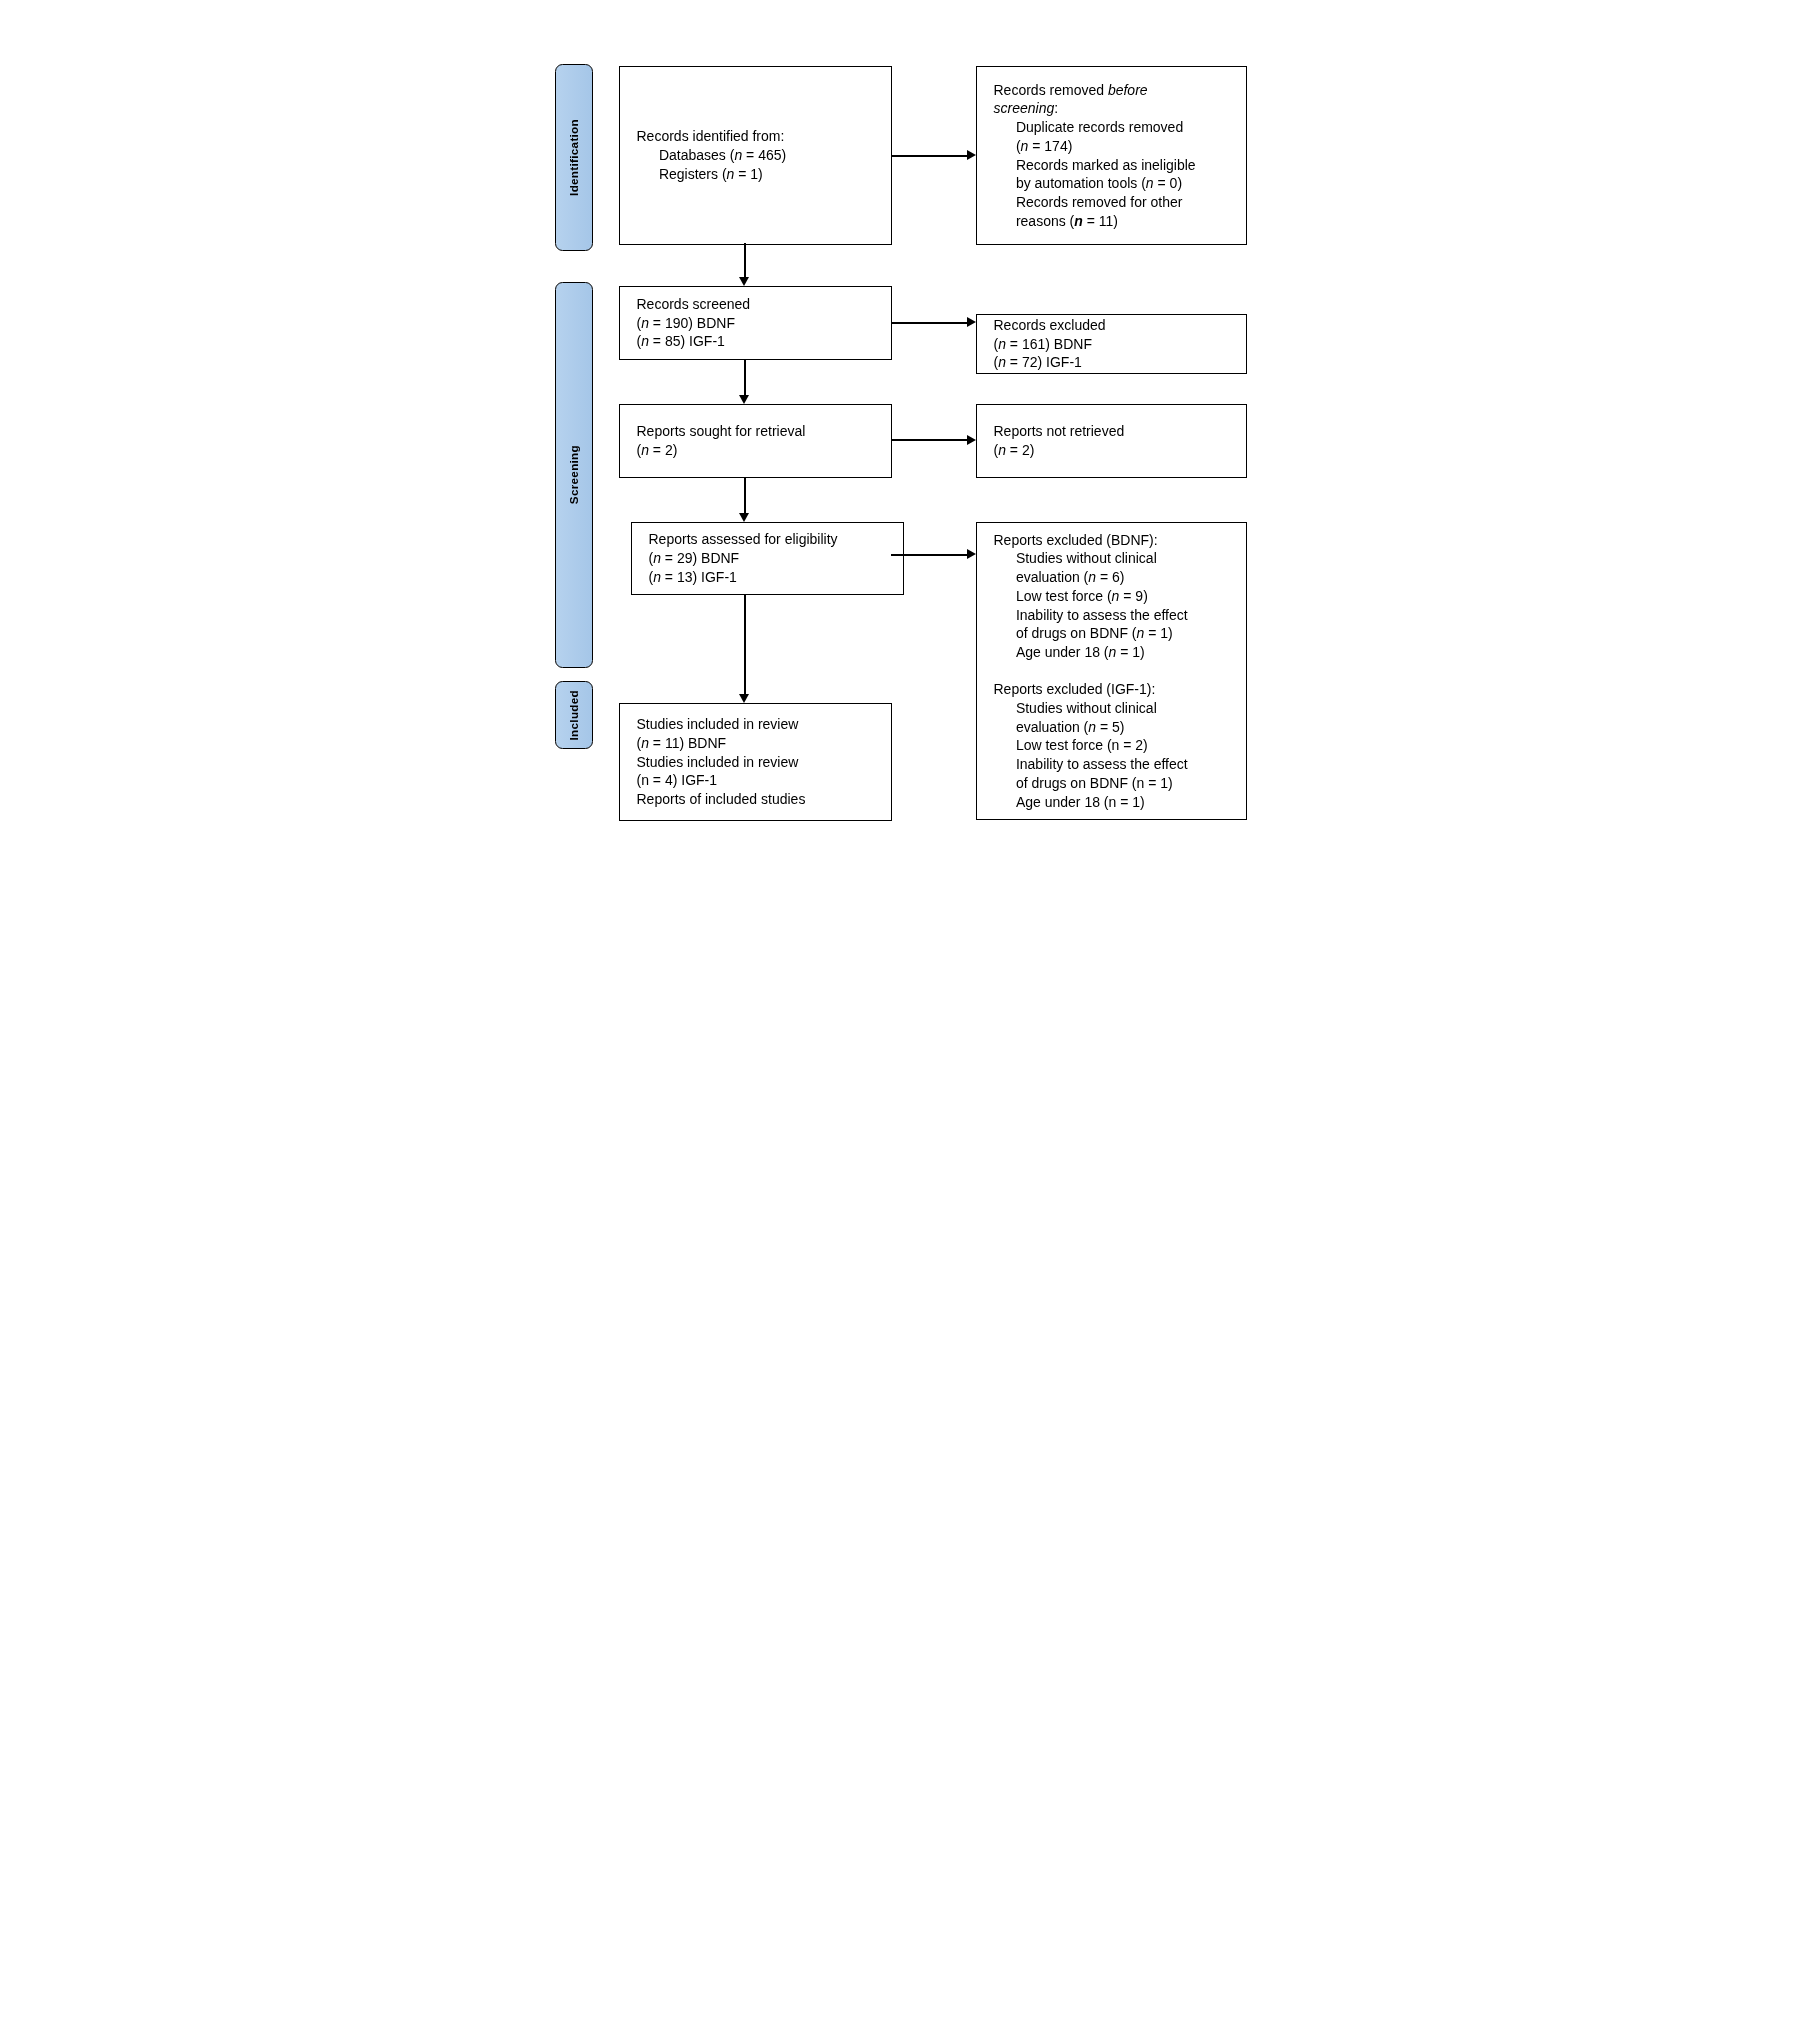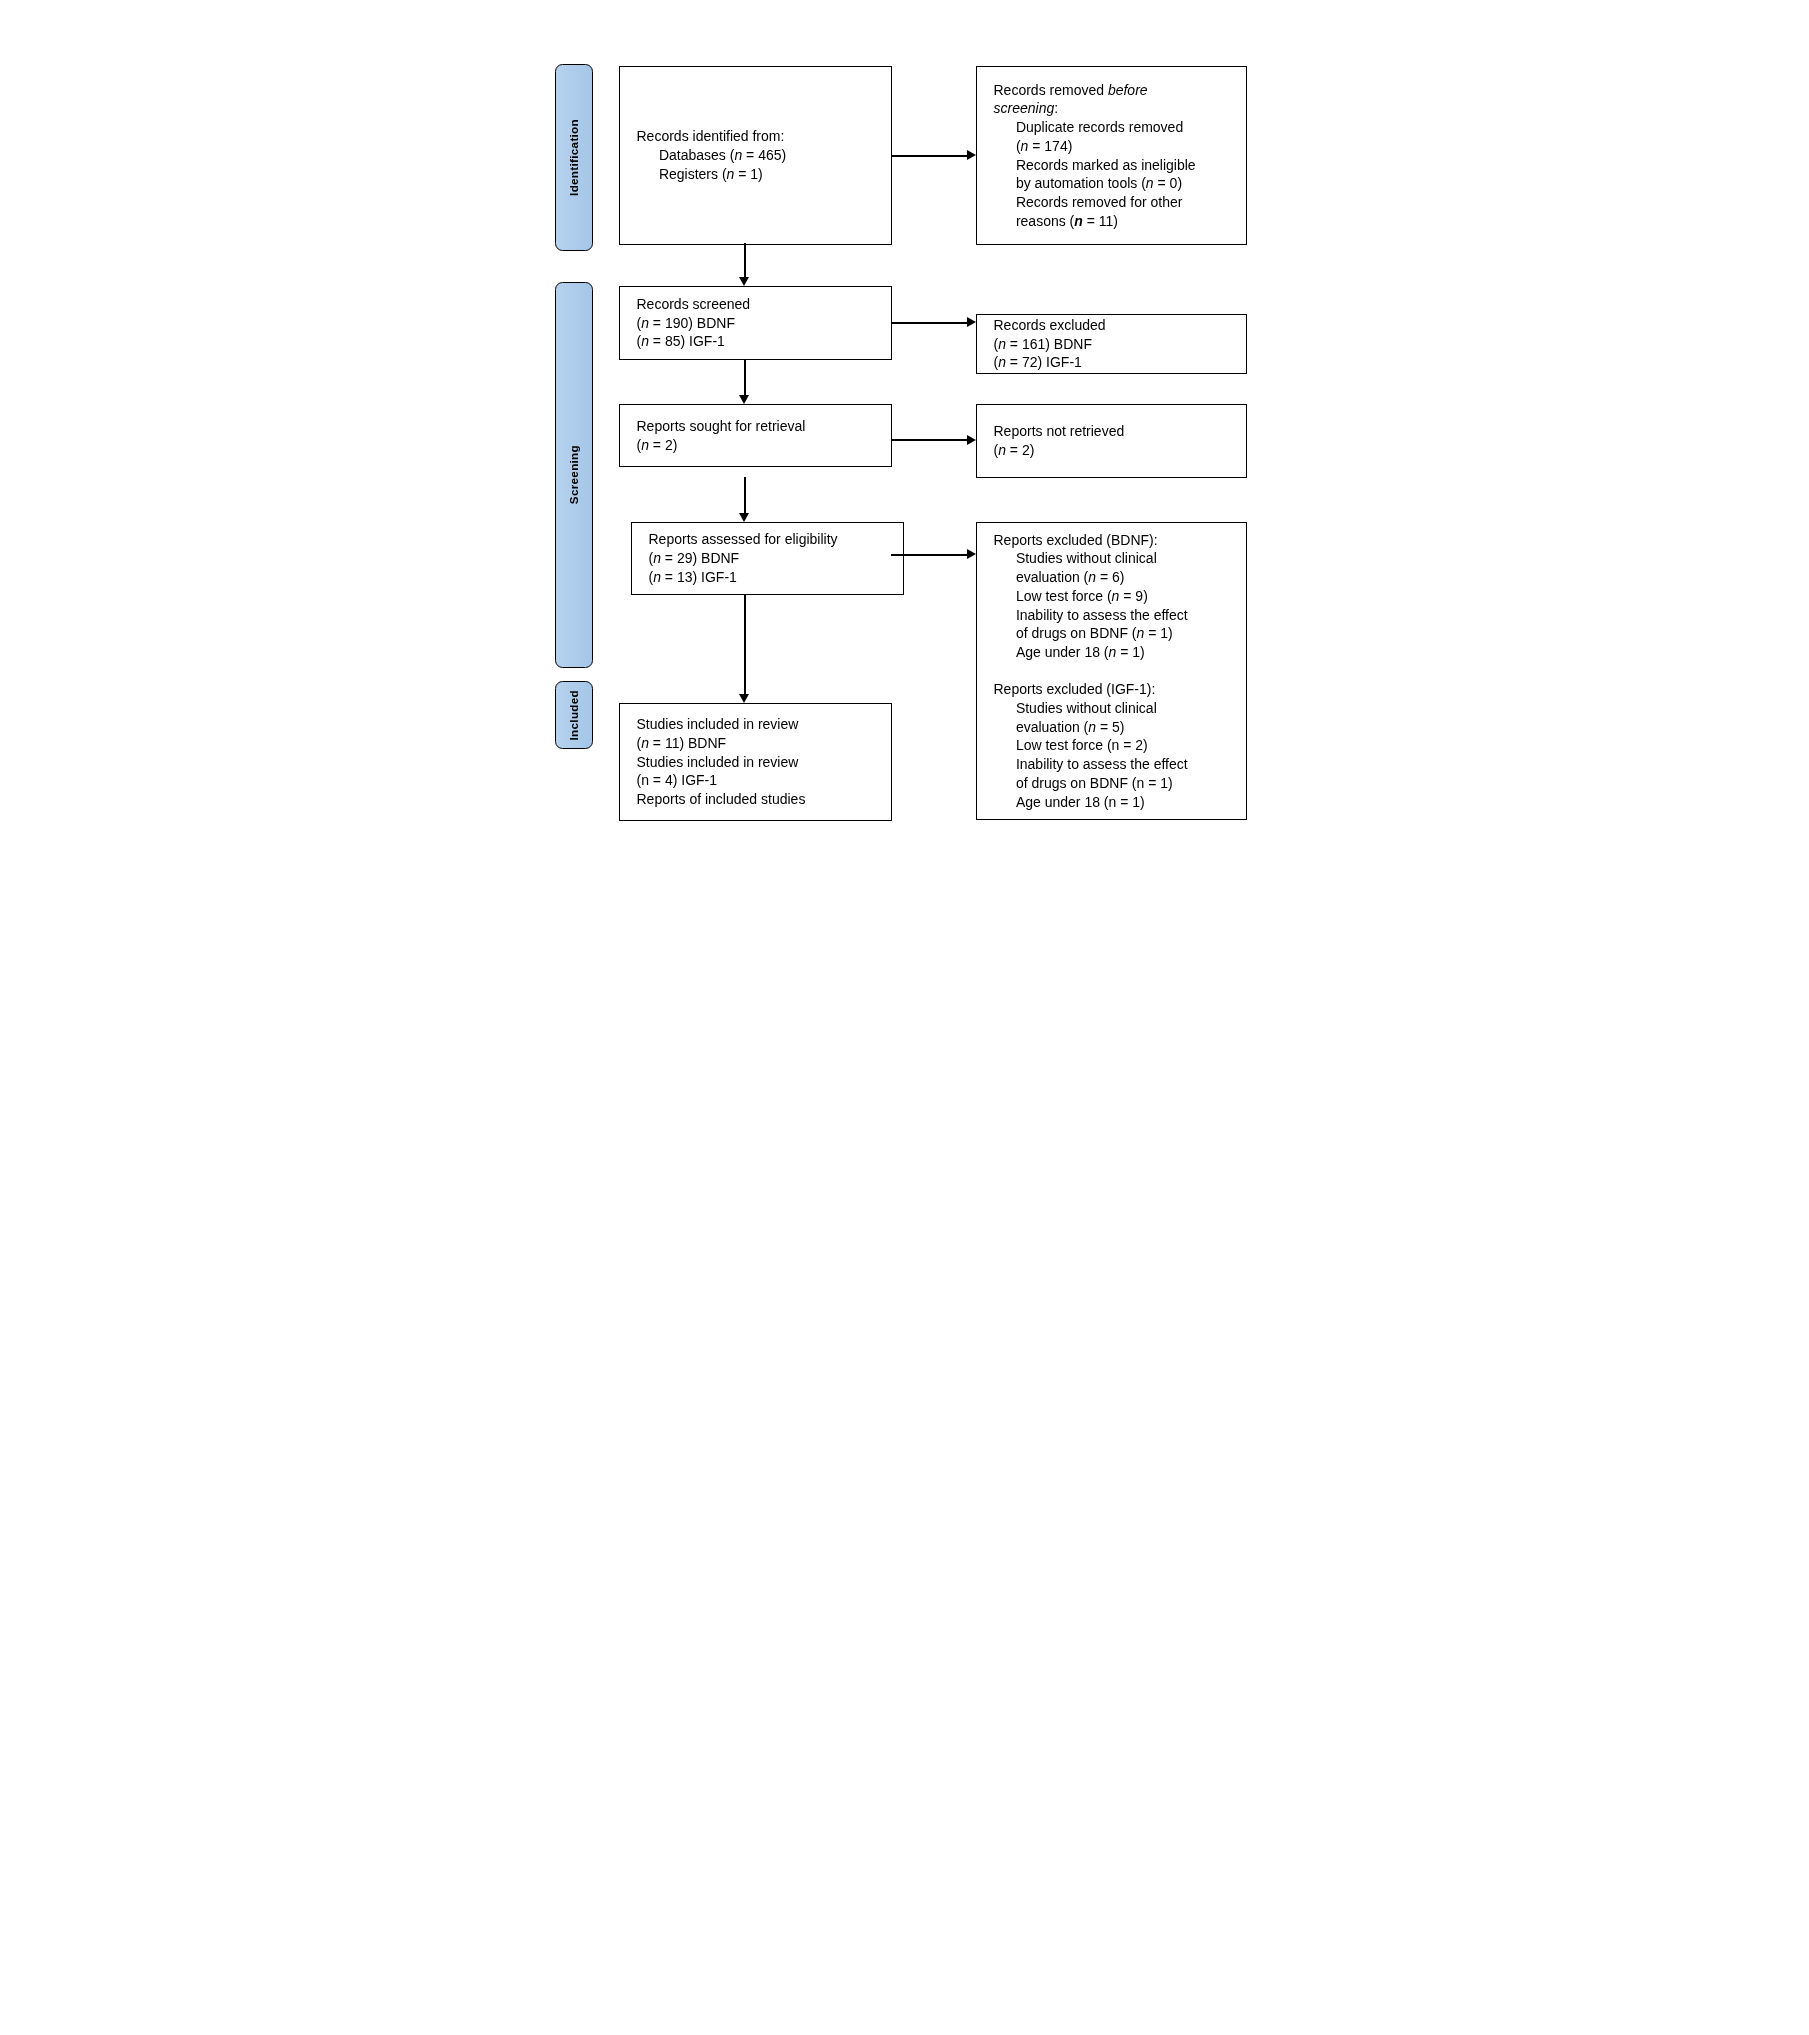--- a/index.html
+++ b/index.html
@@ -76,21 +76,21 @@
       </div>
   </div>
   <div class="box" style="left:443px;top:286px;width:271px;height:60px;margin-top:28px;">
     <div class="box-inner">
         <div class="tline"><span>Records excluded</span></div>
         <div class="tline"><span>(</span><span class="seg-i">n</span><span> = 161) BDNF</span></div>
         <div class="tline"><span>(</span><span class="seg-i">n</span><span> = 72) IGF-1</span></div>
       </div>
   </div>
 
-  <div class="box" style="left:86px;top:404px;width:273px;height:63px;">
+  <div class="box" style="left:86px;top:404px;width:273px;height:74px;">
     <div class="box-inner">
         <div class="tline"><span>Reports sought for retrieval</span></div>
         <div class="tline"><span>(</span><span class="seg-i">n</span><span> = 2)</span></div>
       </div>
   </div>
   <div class="box" style="left:443px;top:404px;width:271px;height:74px;">
     <div class="box-inner">
         <div class="tline"><span>Reports not retrieved</span></div>
         <div class="tline"><span>(</span><span class="seg-i">n</span><span> = 2)</span></div>
       </div>

